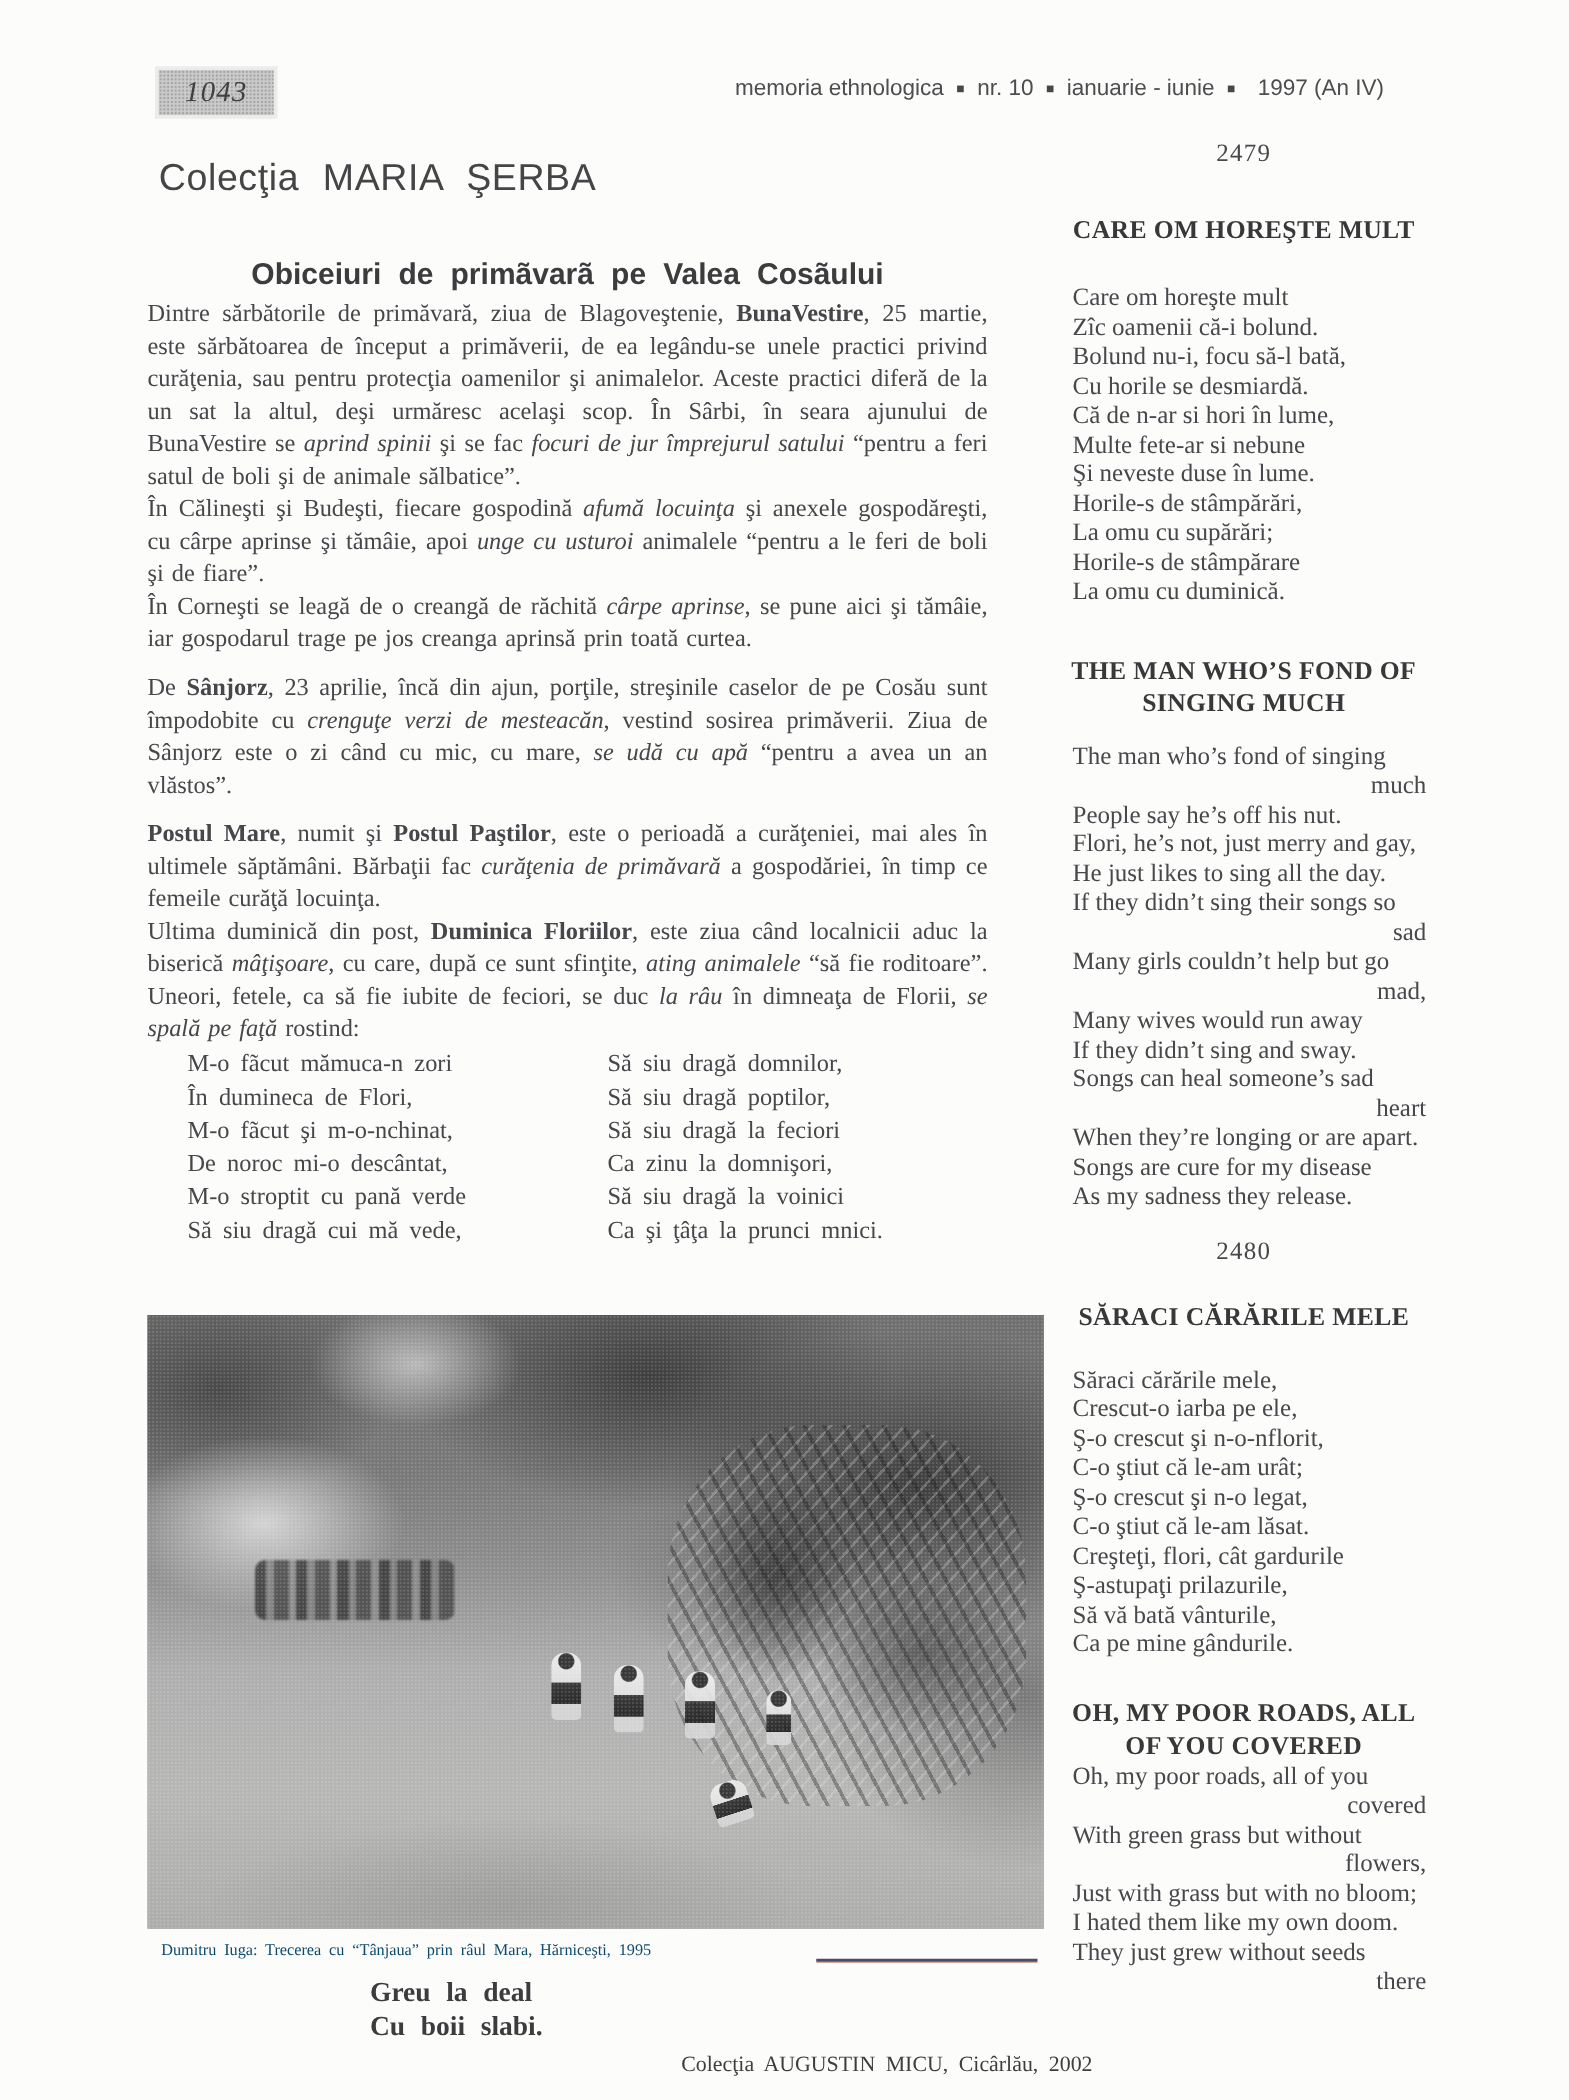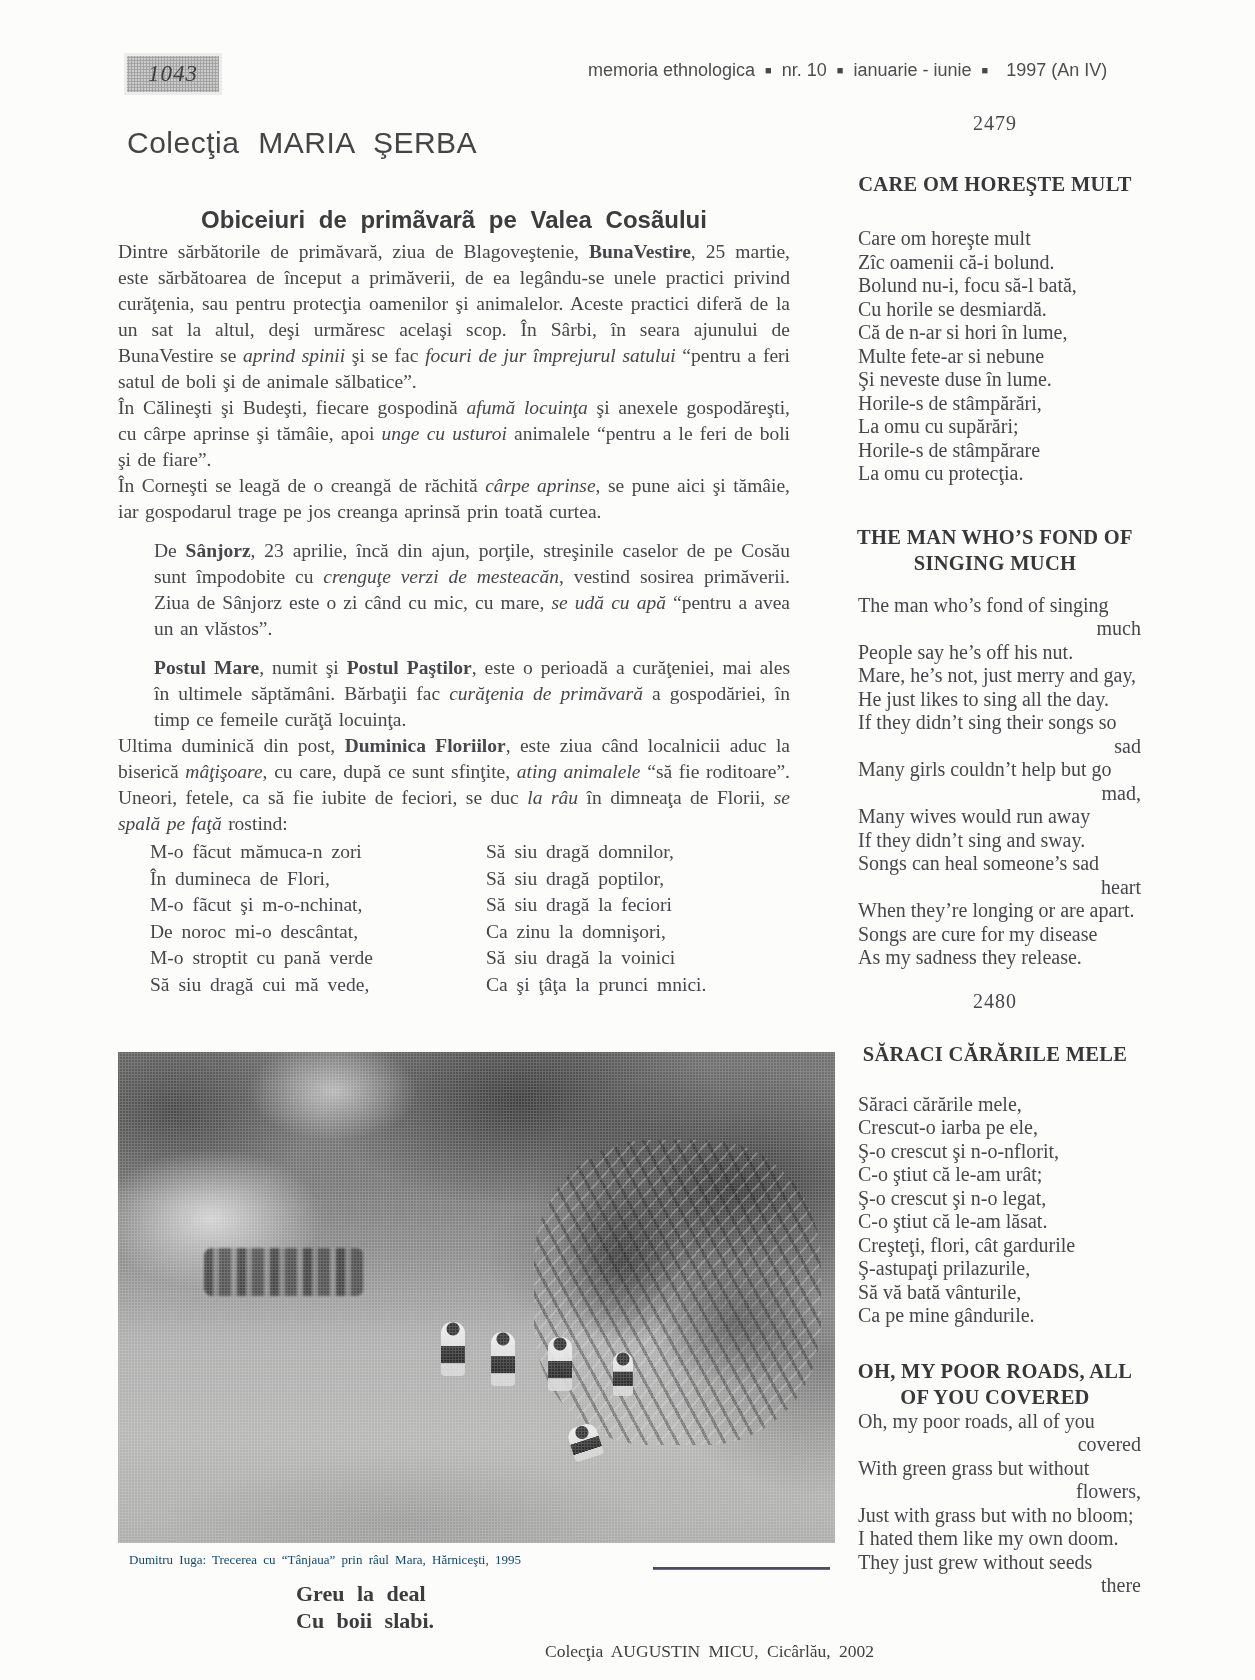--- a/index.html
+++ b/index.html
@@ -33,21 +33,21 @@
   .article-title{
     position:absolute;left:118px;top:206px;width:672px;text-align:center;
     font-family:"Liberation Sans", sans-serif;font-weight:bold;font-size:24px;
     color:#3c3c3f;word-spacing:7px;
   }
   .body-col{
     position:absolute;left:118px;top:239px;width:672px;
     font-size:19.5px;line-height:26px;text-align:justify;word-spacing:1.5px;
   }
   .body-col p{margin:0;}
-  .body-col p.gap{margin-top:13px;margin-left:36px;}
+  .body-col p.gap{margin-top:13px;}
   .i{font-style:italic;}
   .bi{font-weight:bold;}
   
   .verse-pair{display:flex;margin-top:2px;}
   .verse-pair .vcol{width:336px;padding-left:32px;box-sizing:border-box;
     text-align:left;word-spacing:4px;line-height:26.5px;}
   .verse-pair .vcol .ln{white-space:nowrap;}
   
   .photo{
     position:absolute;left:118px;top:1052px;width:717px;height:491px;
@@ -194,31 +194,31 @@
         <div class="ln">Care om horeşte mult</div>
         <div class="ln">Zîc oamenii că-i bolund.</div>
         <div class="ln">Bolund nu-i, focu să-l bată,</div>
         <div class="ln">Cu horile se desmiardă.</div>
         <div class="ln">Că de n-ar si hori în lume,</div>
         <div class="ln">Multe fete-ar si nebune</div>
         <div class="ln">Şi neveste duse în lume.</div>
         <div class="ln">Horile-s de stâmpărări,</div>
         <div class="ln">La omu cu supărări;</div>
         <div class="ln">Horile-s de stâmpărare</div>
-        <div class="ln">La omu cu protecţia.</div>
+        <div class="ln">La omu cu duminică.</div>
       </div>
     <div class="poem-title mt-t2">
         <div class="ln">THE MAN WHO’S FOND OF</div>
         <div class="ln">SINGING MUCH</div>
       </div>
     <div class="poem-body mt-p2">
         <div class="ln">The man who’s fond of singing</div>
         <div class="ln r">much</div>
         <div class="ln">People say he’s off his nut.</div>
-        <div class="ln">Mare, he’s not, just merry and gay,</div>
+        <div class="ln">Flori, he’s not, just merry and gay,</div>
         <div class="ln">He just likes to sing all the day.</div>
         <div class="ln">If they didn’t sing their songs so</div>
         <div class="ln r">sad</div>
         <div class="ln">Many girls couldn’t help but go</div>
         <div class="ln r">mad,</div>
         <div class="ln">Many wives would run away</div>
         <div class="ln">If they didn’t sing and sway.</div>
         <div class="ln">Songs can heal someone’s sad</div>
         <div class="ln r">heart</div>
         <div class="ln">When they’re longing or are apart.</div>

